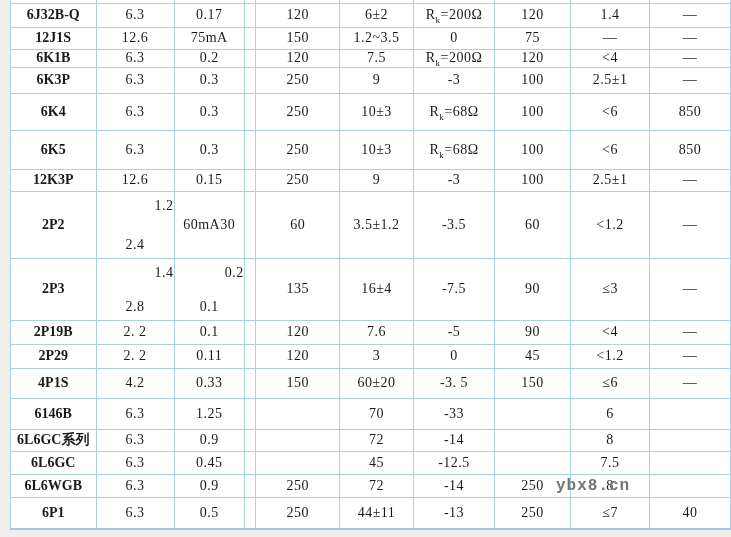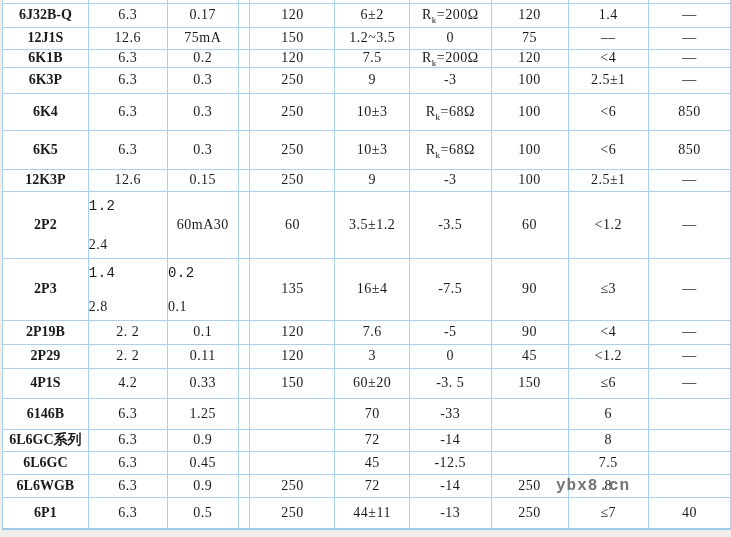--- a/index.html
+++ b/index.html
@@ -2,37 +2,37 @@
 <html><head>
 <meta charset="utf-8">
 <style>
   html,body{margin:0;padding:0;}
   body{
     width:731px;height:537px;overflow:hidden;position:relative;
     background:#f0eeea;
     font-family:"Liberation Serif","DejaVu Serif",serif;
   }
   .table-wrap{
-    position:absolute;left:2px;top:0;
+    position:absolute;left:10px;top:0;
   }
   table{
     border-collapse:collapse;table-layout:fixed;background:#ffffff;
     border-left:1px solid #a9d1ee;border-right:1px solid #a9d1ee;
     border-bottom:2px solid #9cc8ea;border-top:none;
   }
   td{
     border:1px solid #a9d1ee;
     text-align:center;vertical-align:middle;
     font-size:14px;color:#1a1a1a;letter-spacing:0.5px;
     padding:0;overflow:hidden;white-space:nowrap;
   }
   td.model{font-weight:bold;font-size:14px;letter-spacing:0;}
   td.dual{position:relative;}
-  td.dual .top{position:absolute;top:6px;left:0;right:0;text-align:left;font-family:Liberation Mono, monospace;}
-  td.dual .bottom{position:absolute;bottom:5px;left:0;right:0;text-align:left;}
+  td.dual .top{position:absolute;top:6px;left:0;right:0;text-align:right;}
+  td.dual .bottom{position:absolute;bottom:5px;left:0;right:0;text-align:center;}
   tr.partial td{border-top:none;}
   sub{font-size:9px;line-height:0;}
   .watermark{
     position:absolute;left:556px;top:477px;
     font-family:Liberation Mono, monospace;
     font-weight:bold;font-size:16px;letter-spacing:1px;color:#737373;
     z-index:5;
   }
 </style>
 </head>

